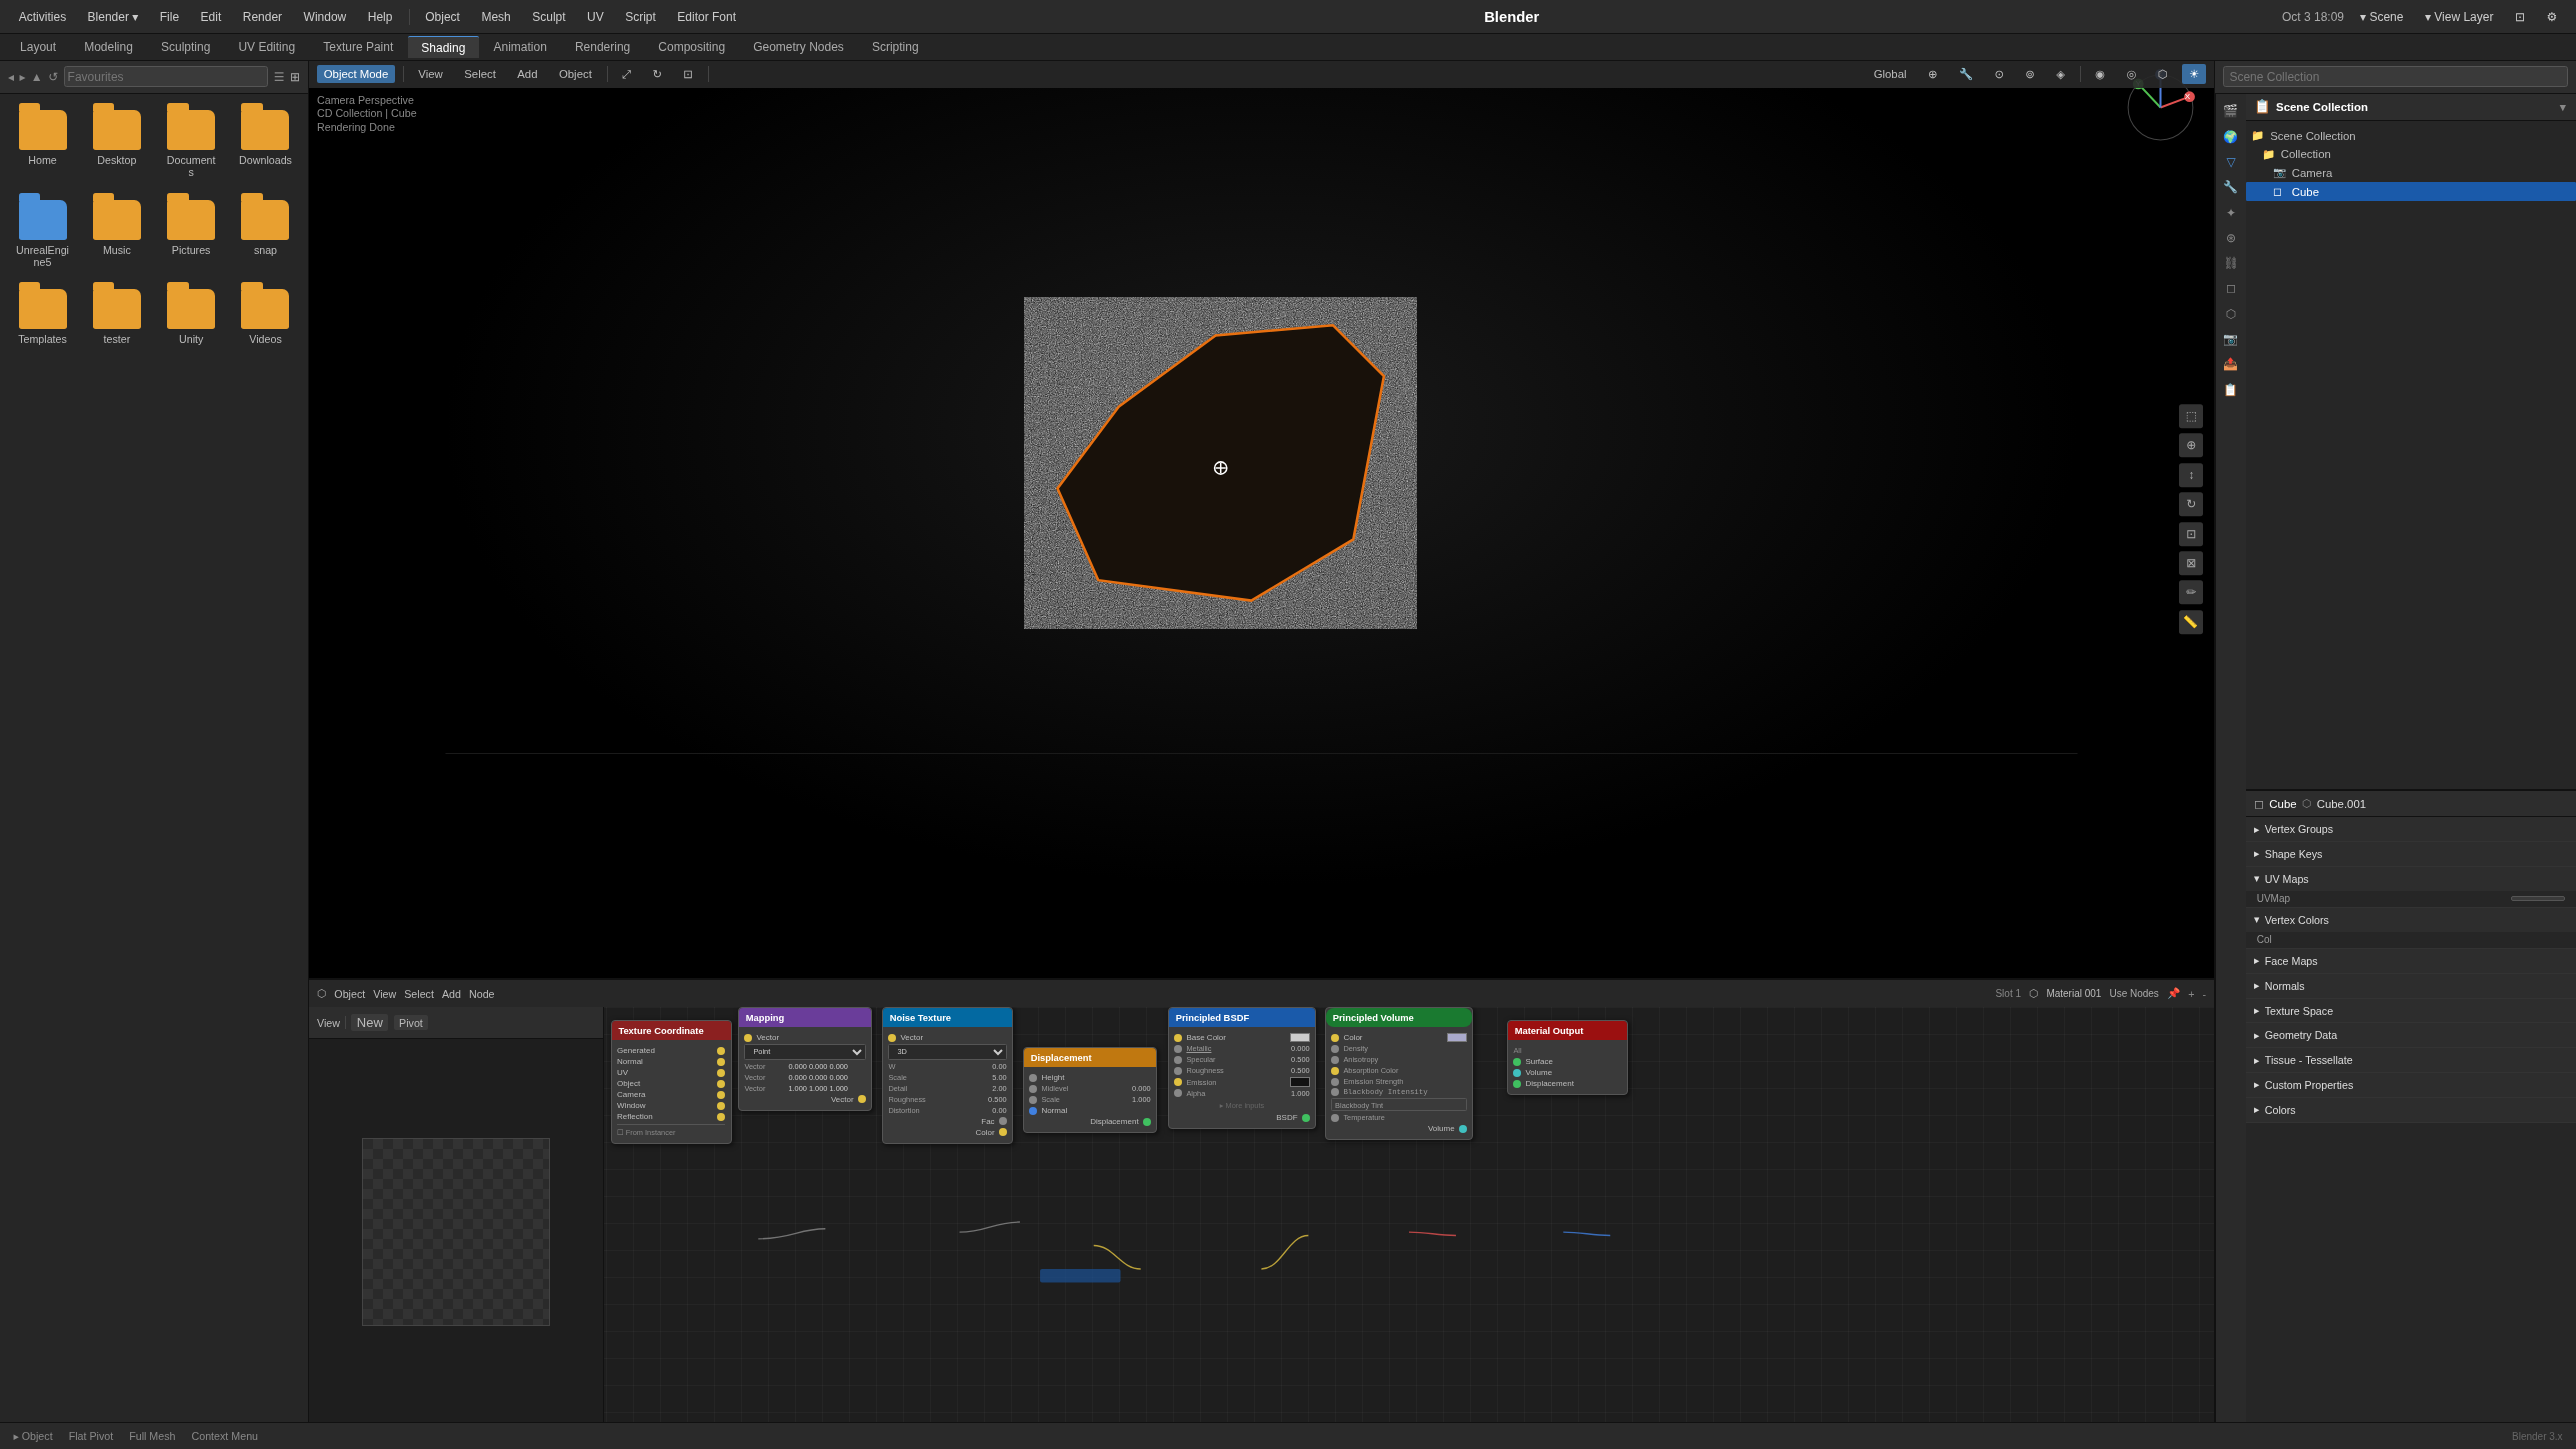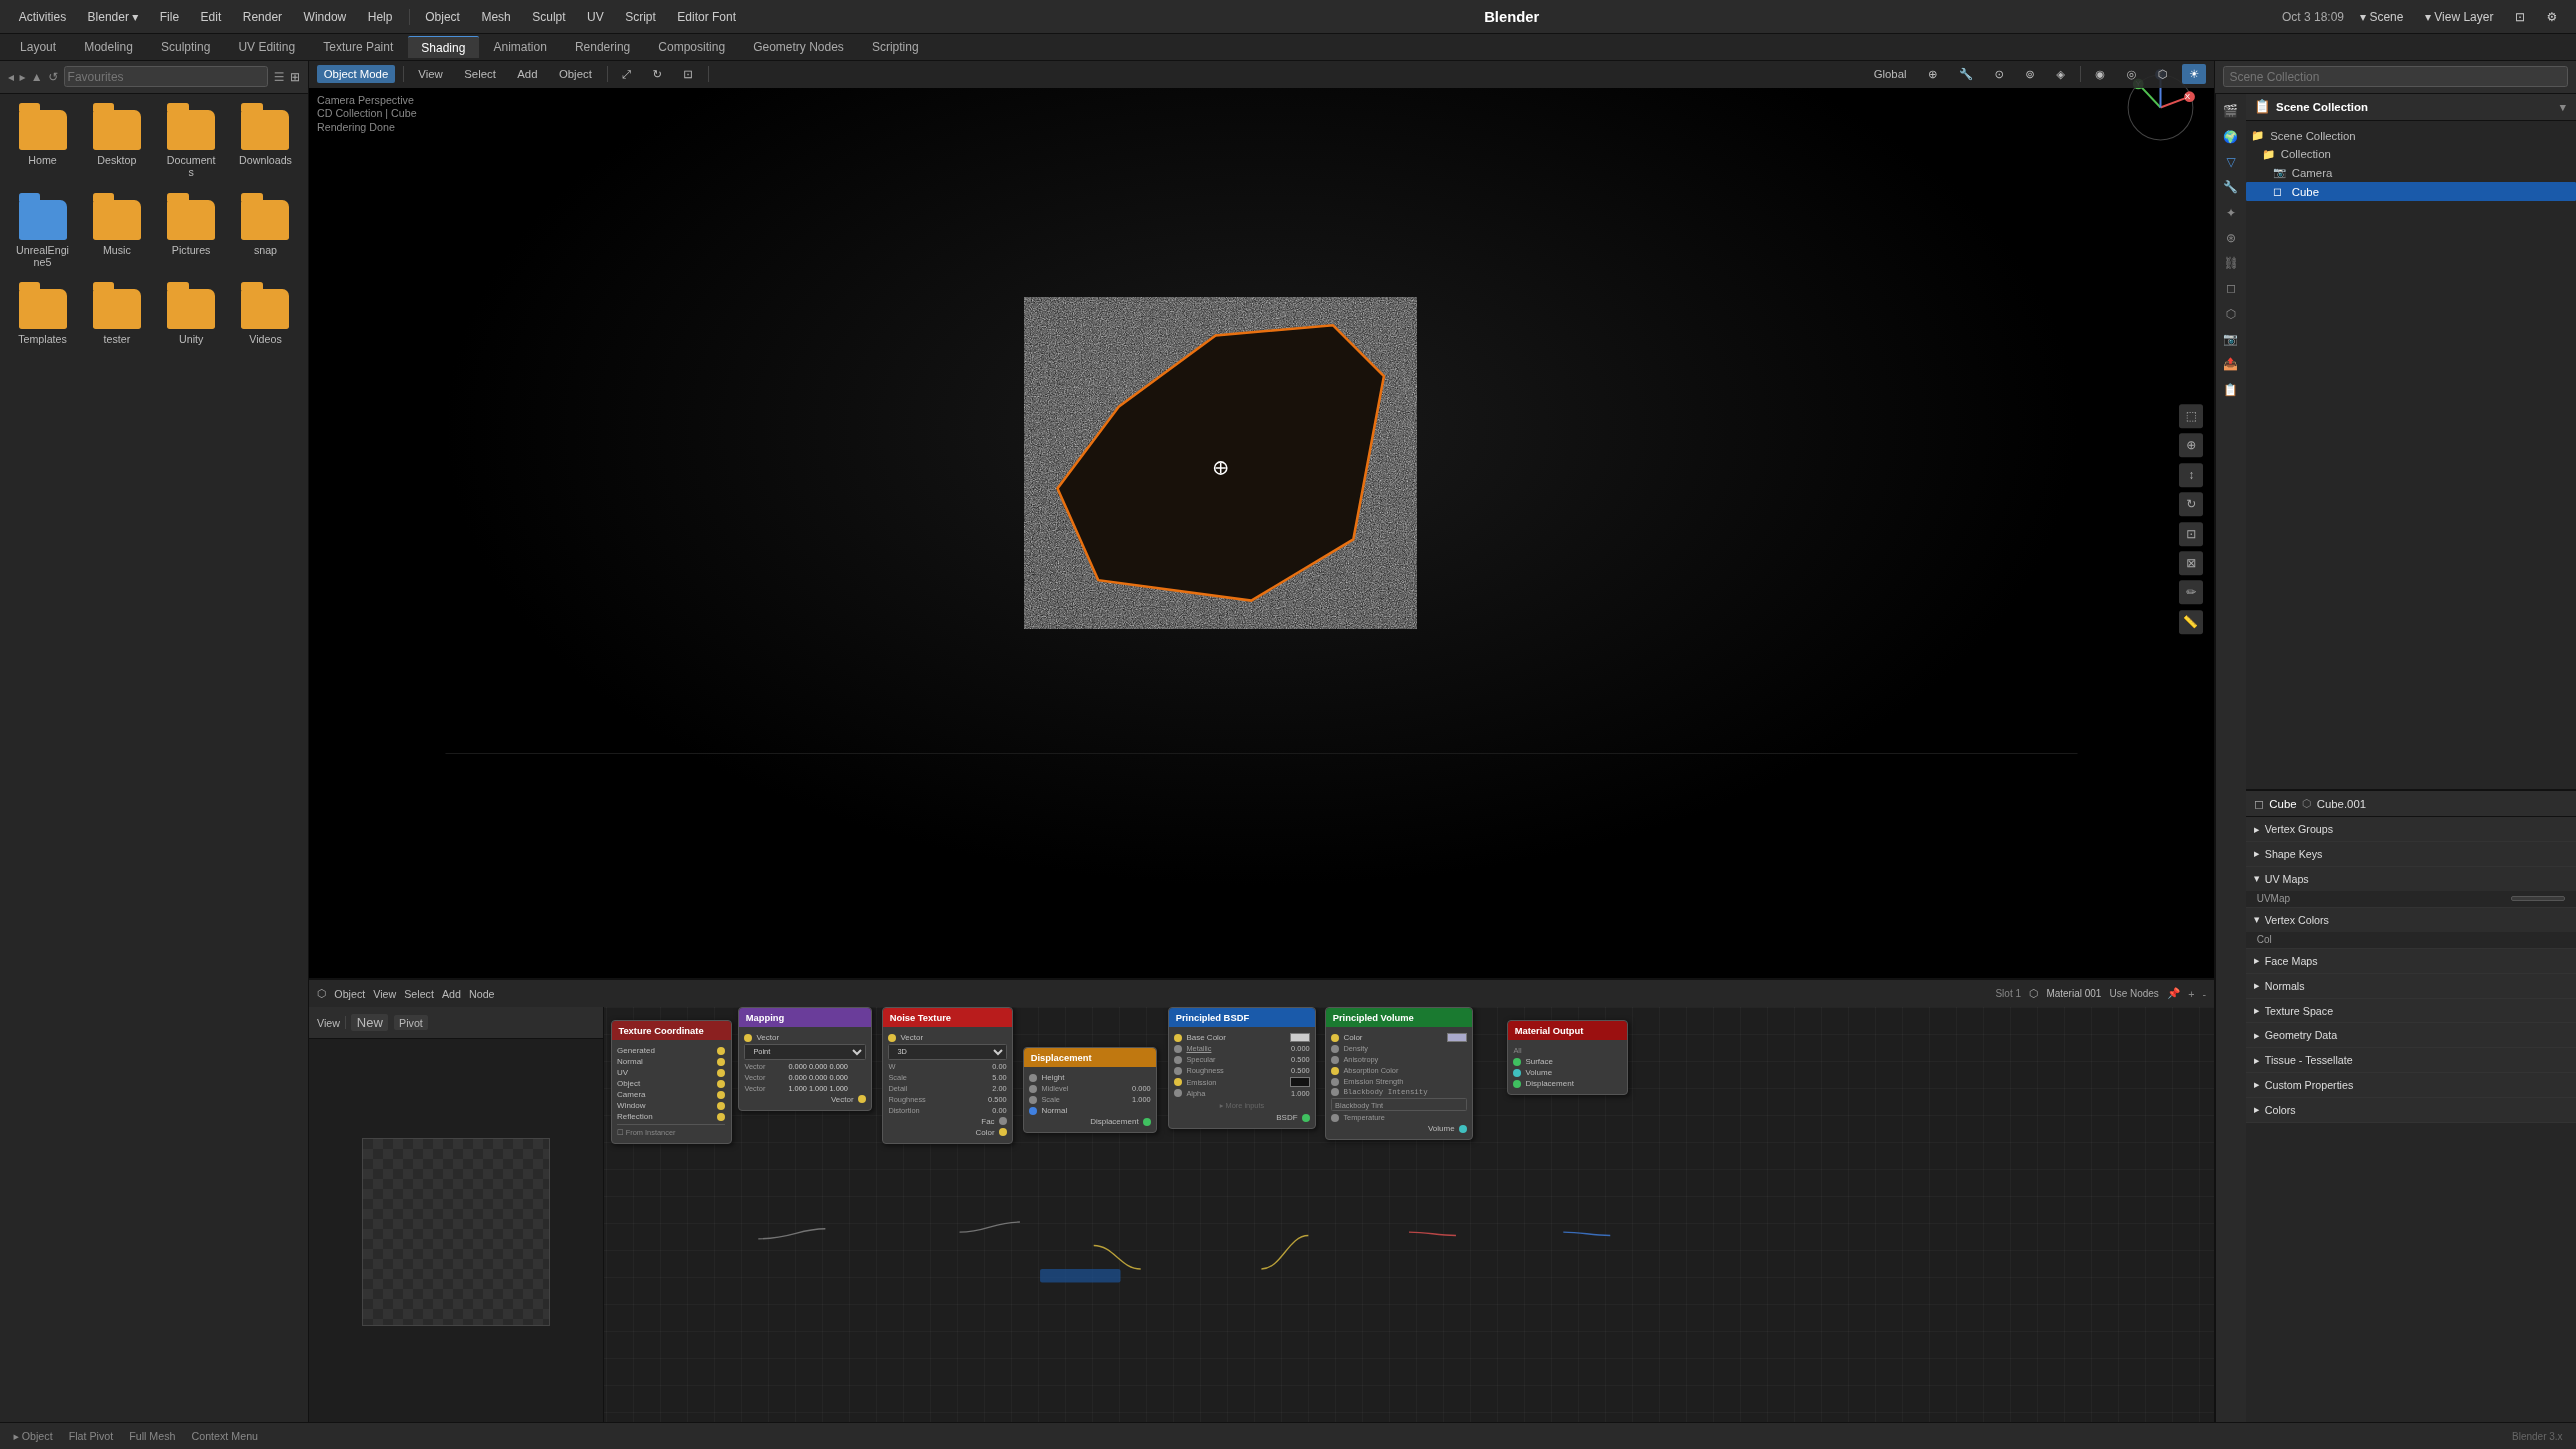--- a/index.html
+++ b/index.html
@@ -302,24 +302,24 @@
     .node-header {
       padding: 4px 6.7px;
       border-radius: 4px 4px 0 0;
       font-size: 9.4px;
       font-weight: bold;
       color: #fff;
       cursor: move;
     }
     .node-header.red { background: #8b2020; }
     .node-header.purple { background: #6a3d9a; }
-    .node-header.orange { background: #b91c1c; }
+    .node-header.orange { background: #0369a1; }
     .node-header.orange2 { background: #c07810; }
     .node-header.blue { background: #1a5aaa; }
-    .node-header.green { background: #1a7a30; }
+    .node-header.green { background: #1a7a30; border-radius: 8px; }
     .node-header.red2 { background: #9b1010; }
     .node-body {
       padding: 4px 5.4px;
     }
     .node-row {
       display: flex;
       align-items: center;
       gap: 4px;
       margin: 2px 0;
       font-size: 8.7px;

